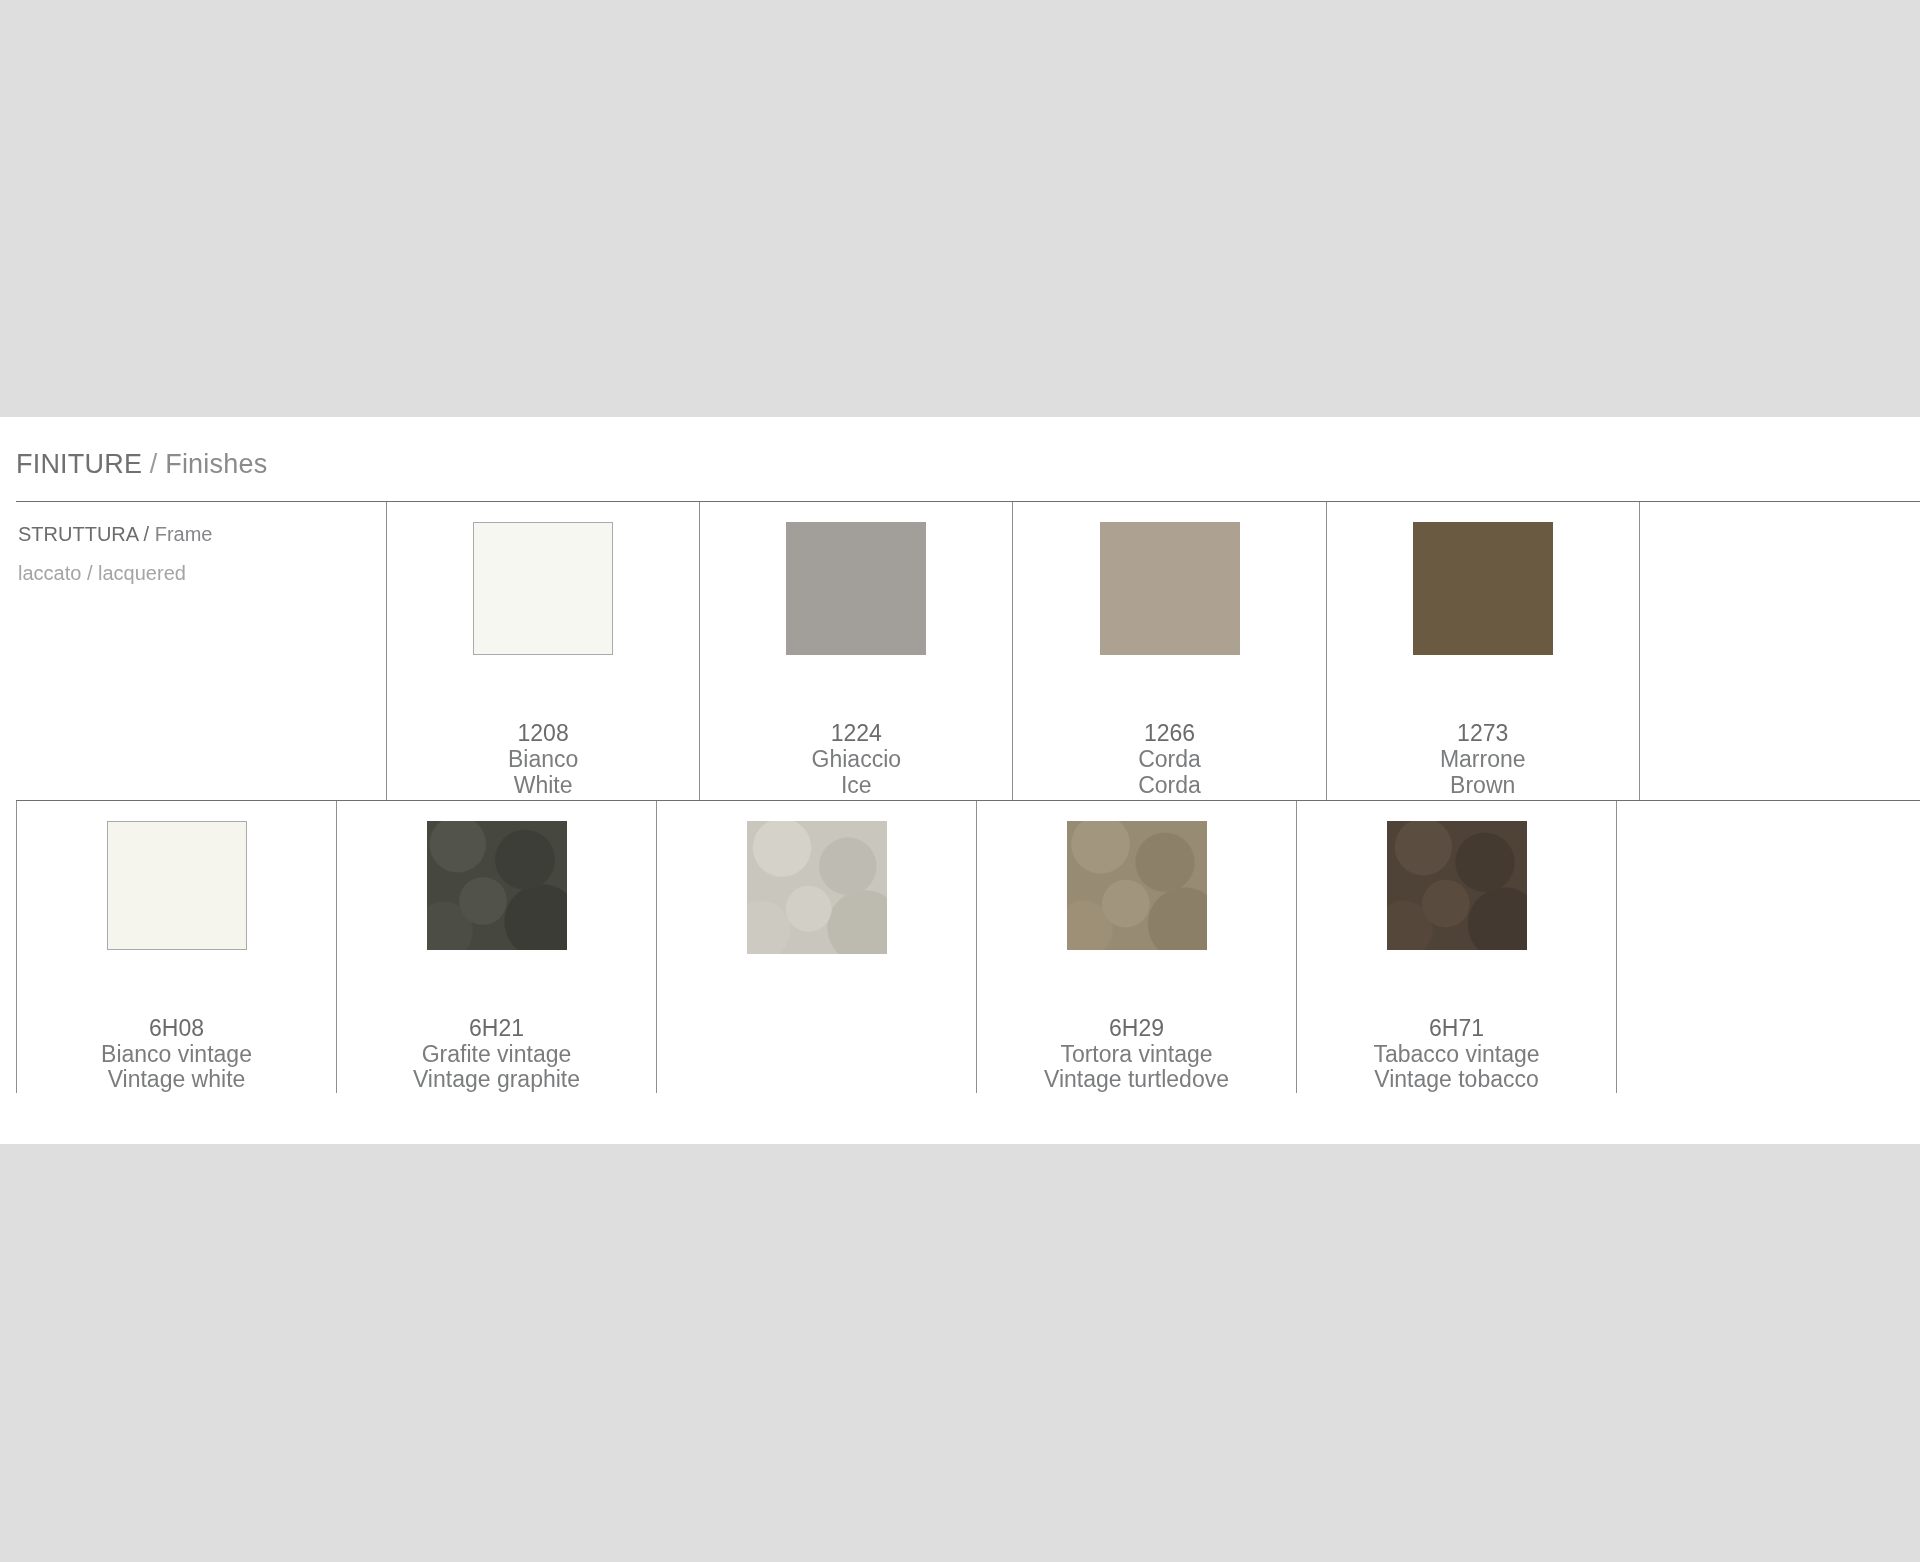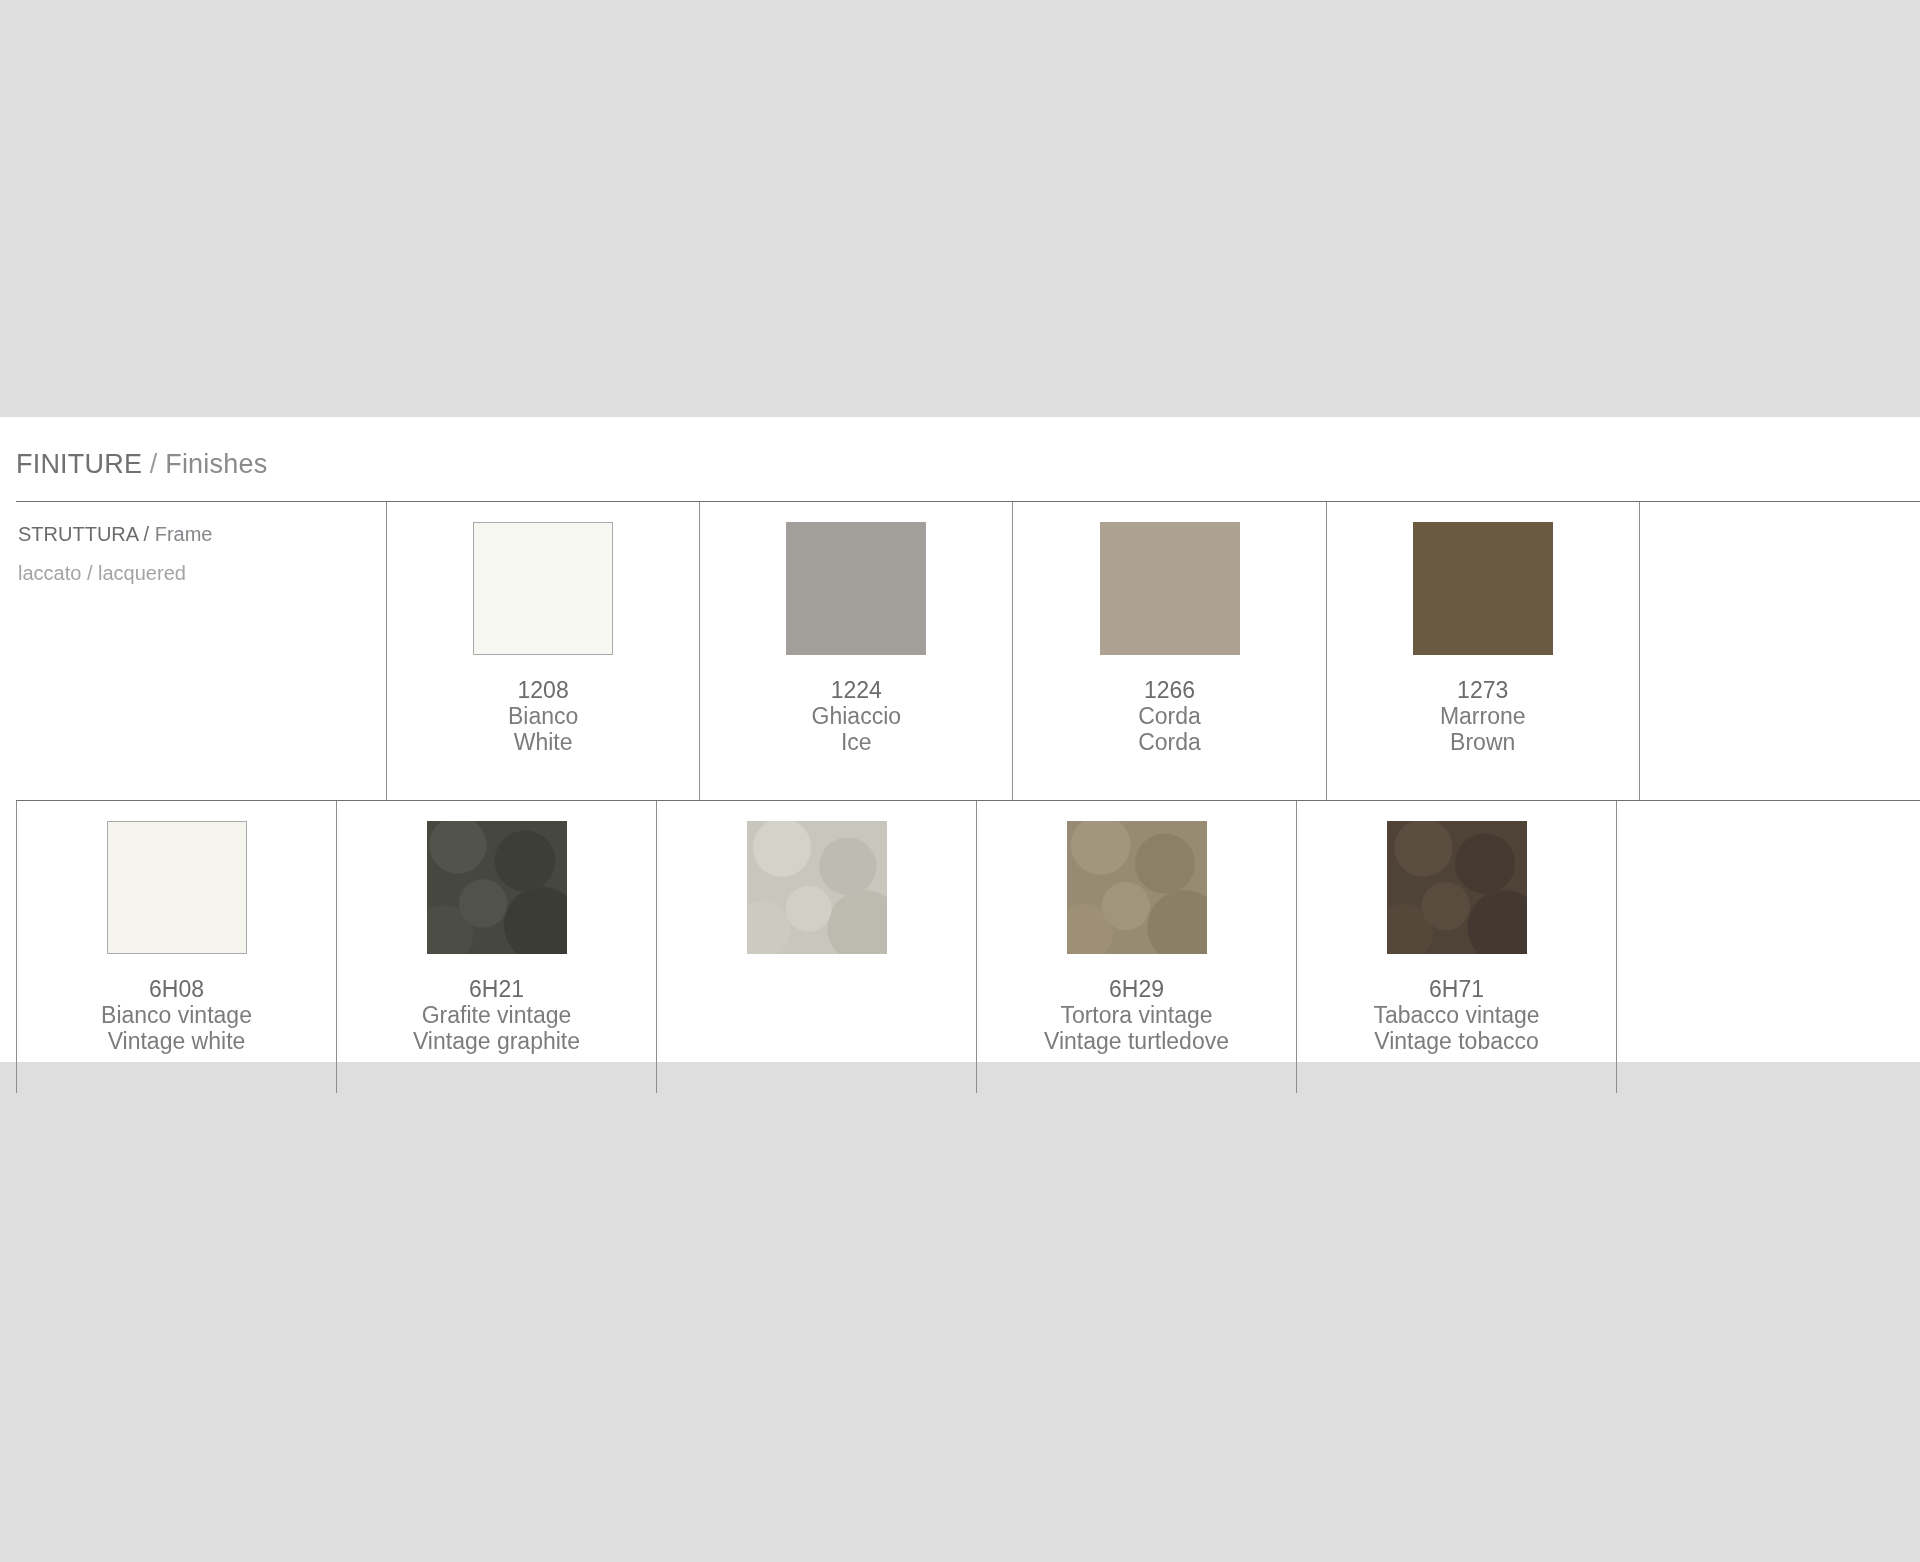--- a/index.html
+++ b/index.html
@@ -9,21 +9,21 @@
     background:#dedede;
     font-family:"Liberation Sans", sans-serif;
     overflow:hidden;
     position:relative;
   }
 
   
   .panel{
     position:absolute;
     left:0; top:417px;
-    width:1920px; height:645px;
+    width:1920px; height:727px;
     background:#ffffff;
   }
 
   .panel-title{
     position:absolute;
     left:16px; top:32px;
     font-size:27px;
     color:#6f7072;
     letter-spacing:.2px;
     white-space:nowrap;
@@ -67,20 +67,21 @@
   .cell{
     flex:0 0 em;
     width:320px;
     border-left:1px solid #8d8e90;
     height:100%;
     display:flex;
     flex-direction:column;
     align-items:center;
     padding-top:20px;
     position:relative;
+    gap:43px;
   }
 
   .swatch{
     width:140px; height:133px;
     background:#cccccc;
   }
   .swatch.bordered{ border:1px solid #a9aaac; }
 
   .caption{
     margin-top:23px;

